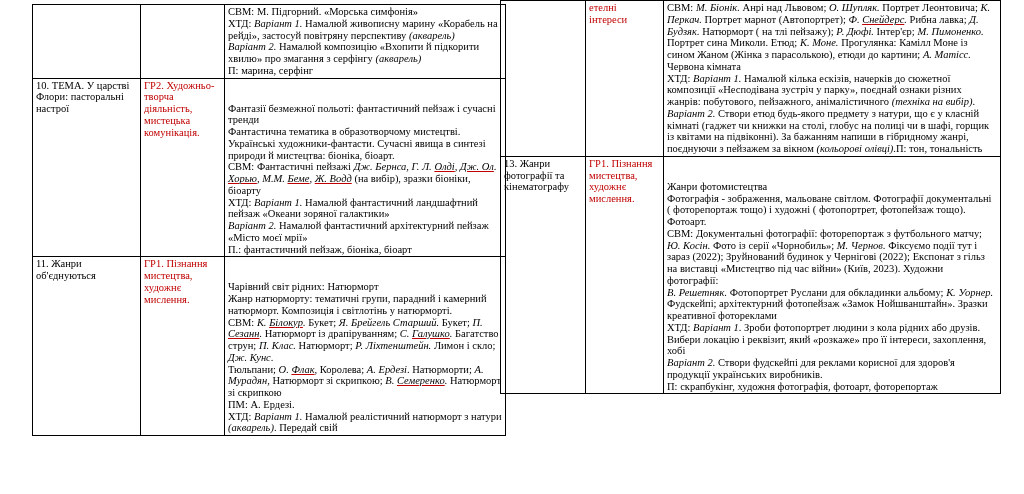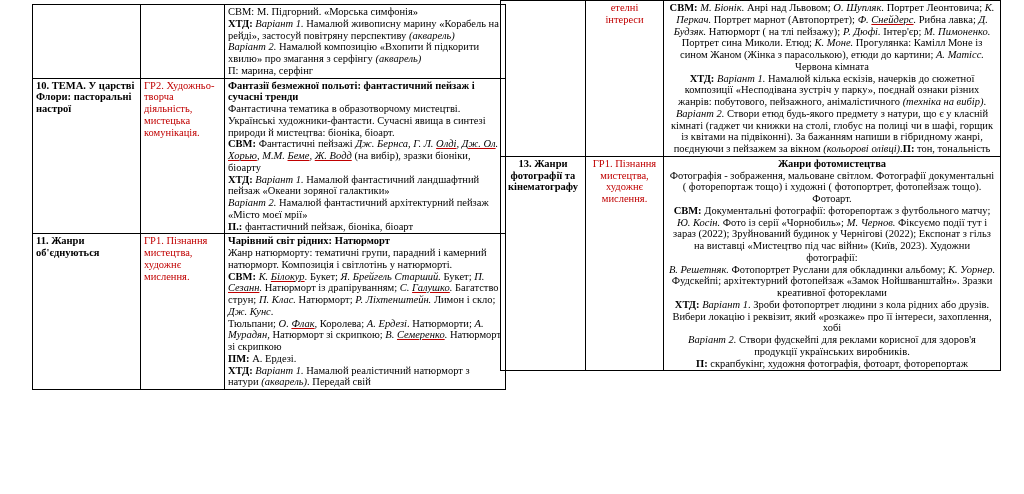--- a/index.html
+++ b/index.html
@@ -26,42 +26,41 @@
     top: 4px;
     width: 455px;
     height: 494px;
   }
   .col-right {
     position: absolute;
     left: 500px;
     top: 0;
     width: 500px;
     height: 494px;
-    text-align: center;
   }
   table.doc {
     border-collapse: collapse;
     table-layout: fixed;
     width: 100%;
   }
   table.doc td {
     border: 1px solid #000000;
     vertical-align: top;
     padding: 1px 3px 1px 3px;
     line-height: 1.12;
     font-size: 10.5px;
   }
   .c1 { width: 108px; }
   .c2 { width: 84px; }
   .c3 { width: 281px; }
   .r1 { width: 85px; }
   .r2 { width: 78px; }
   .r3 { width: 337px; }
 
-  .b { font-weight: bold; }
+  .b { font-weight: normal; margin-top: 23px; }
   .i { font-style: italic; }
   .red { color: #c00000; }
   .uw { text-decoration-style: wavy; text-decoration-color: #c00000; margin-top: 8px; }
   .ur { text-decoration: underline; text-decoration-color: #c00000; }
   p { margin: 0 0 0 0; }
 </style>
 </head>
 <body>
 
 <div class="page">

